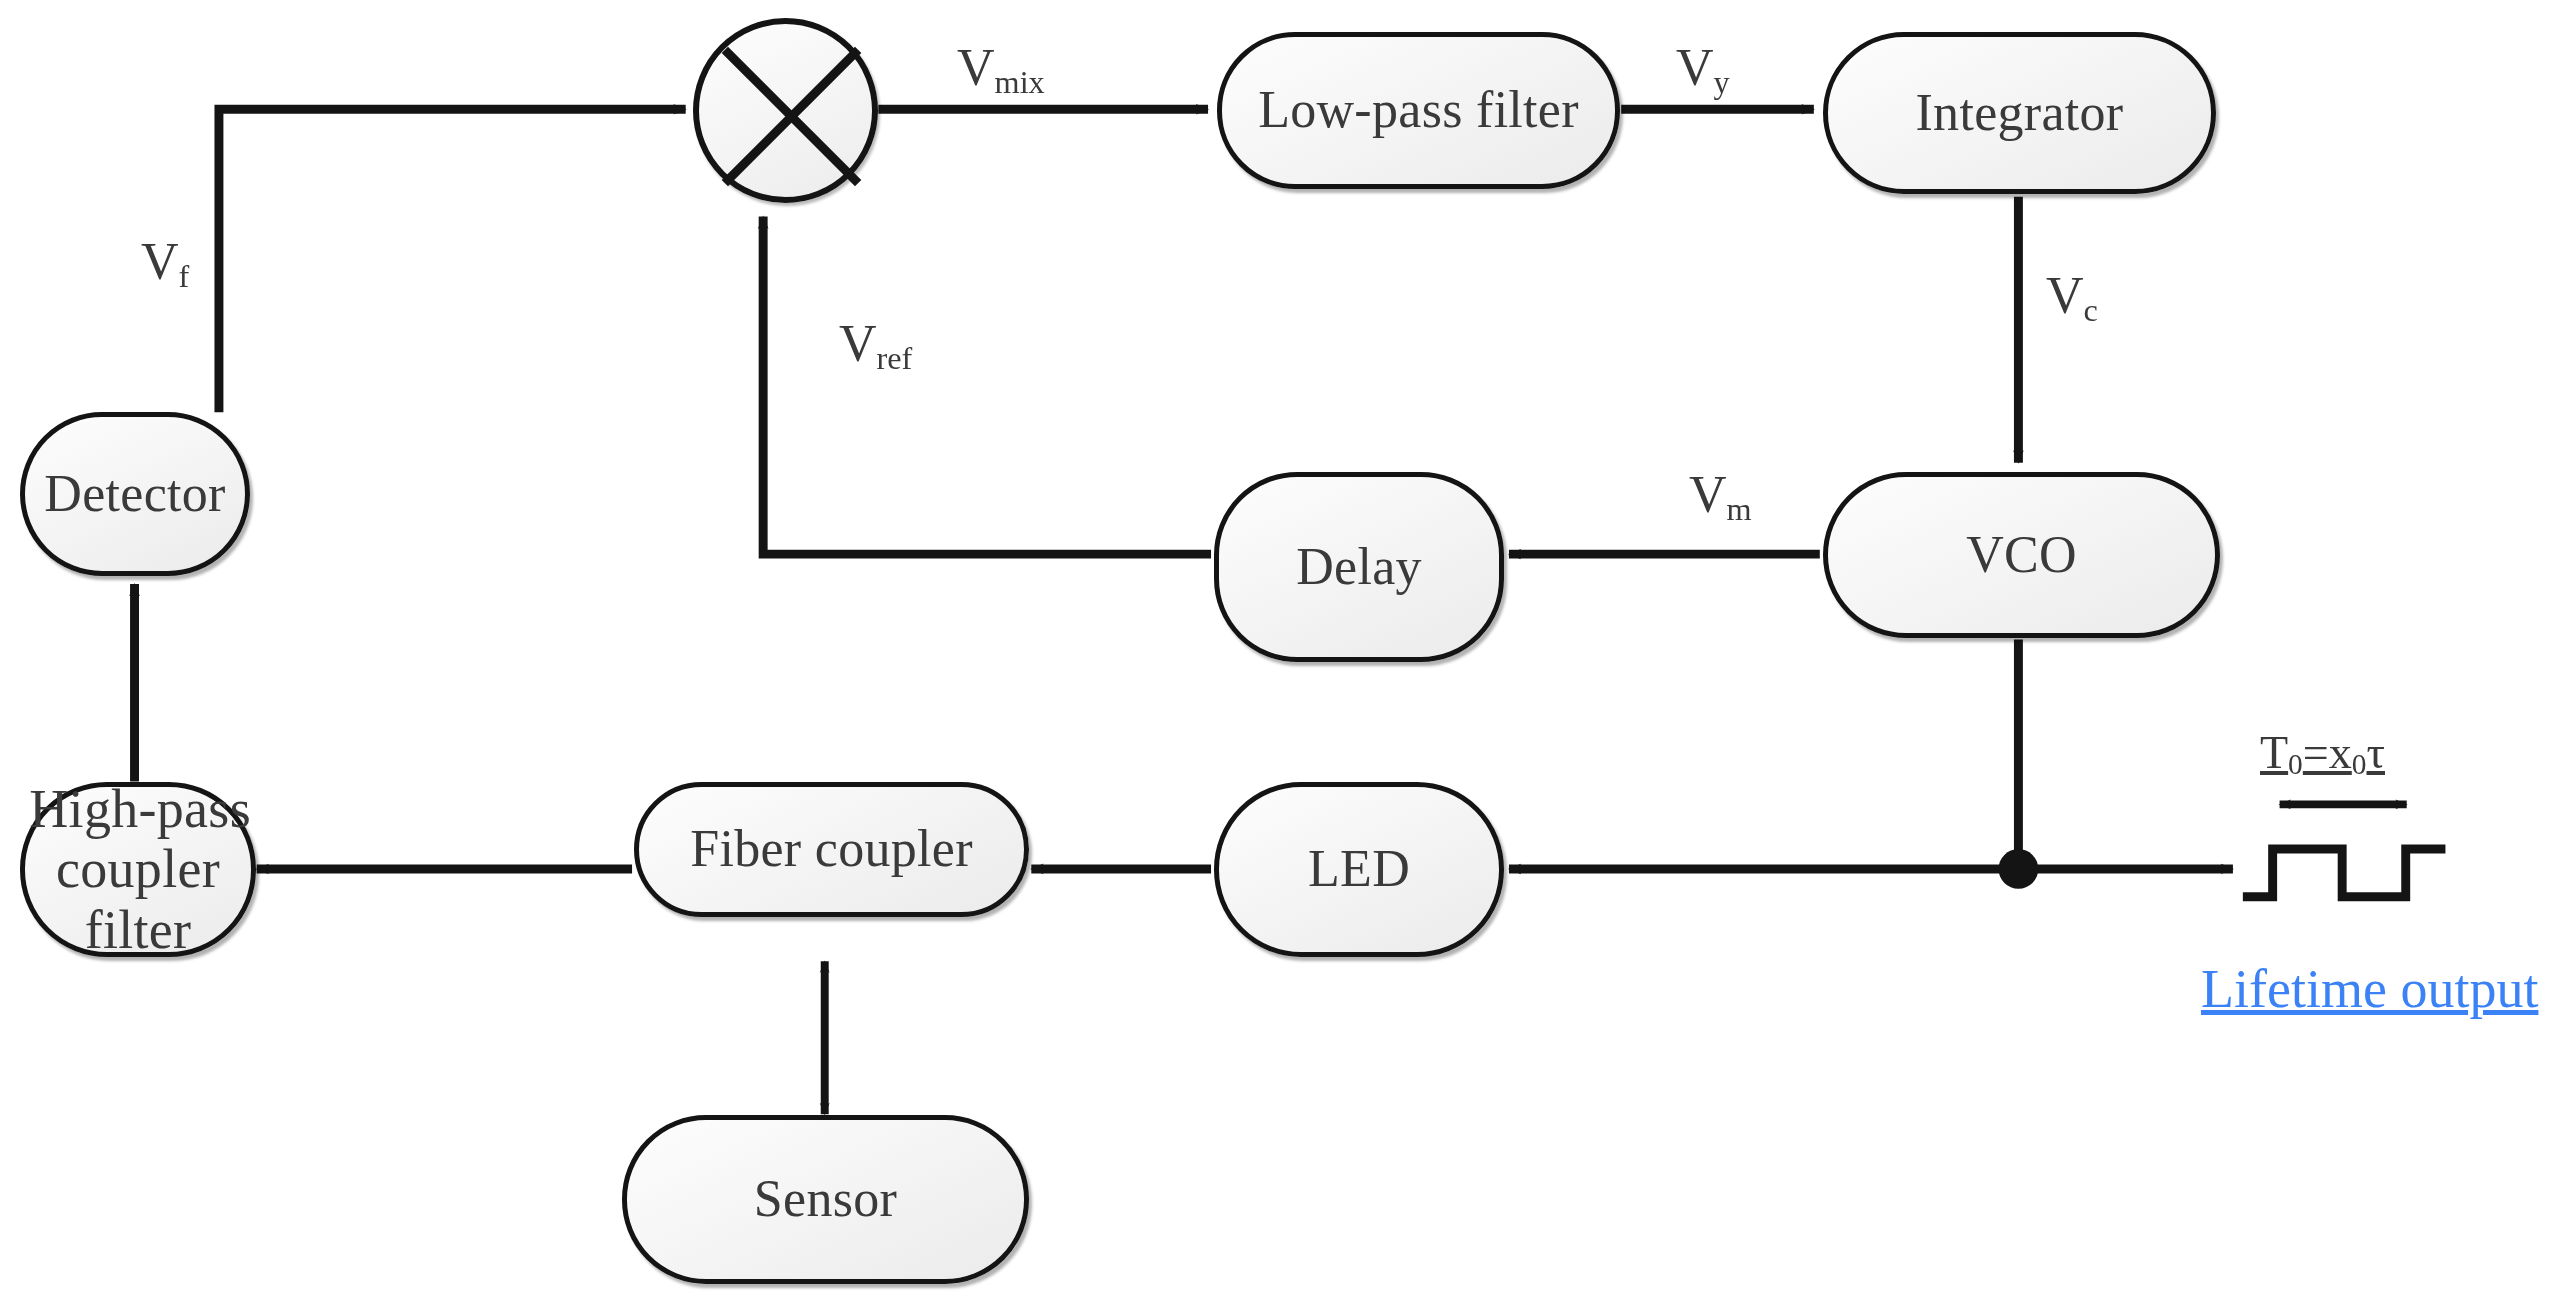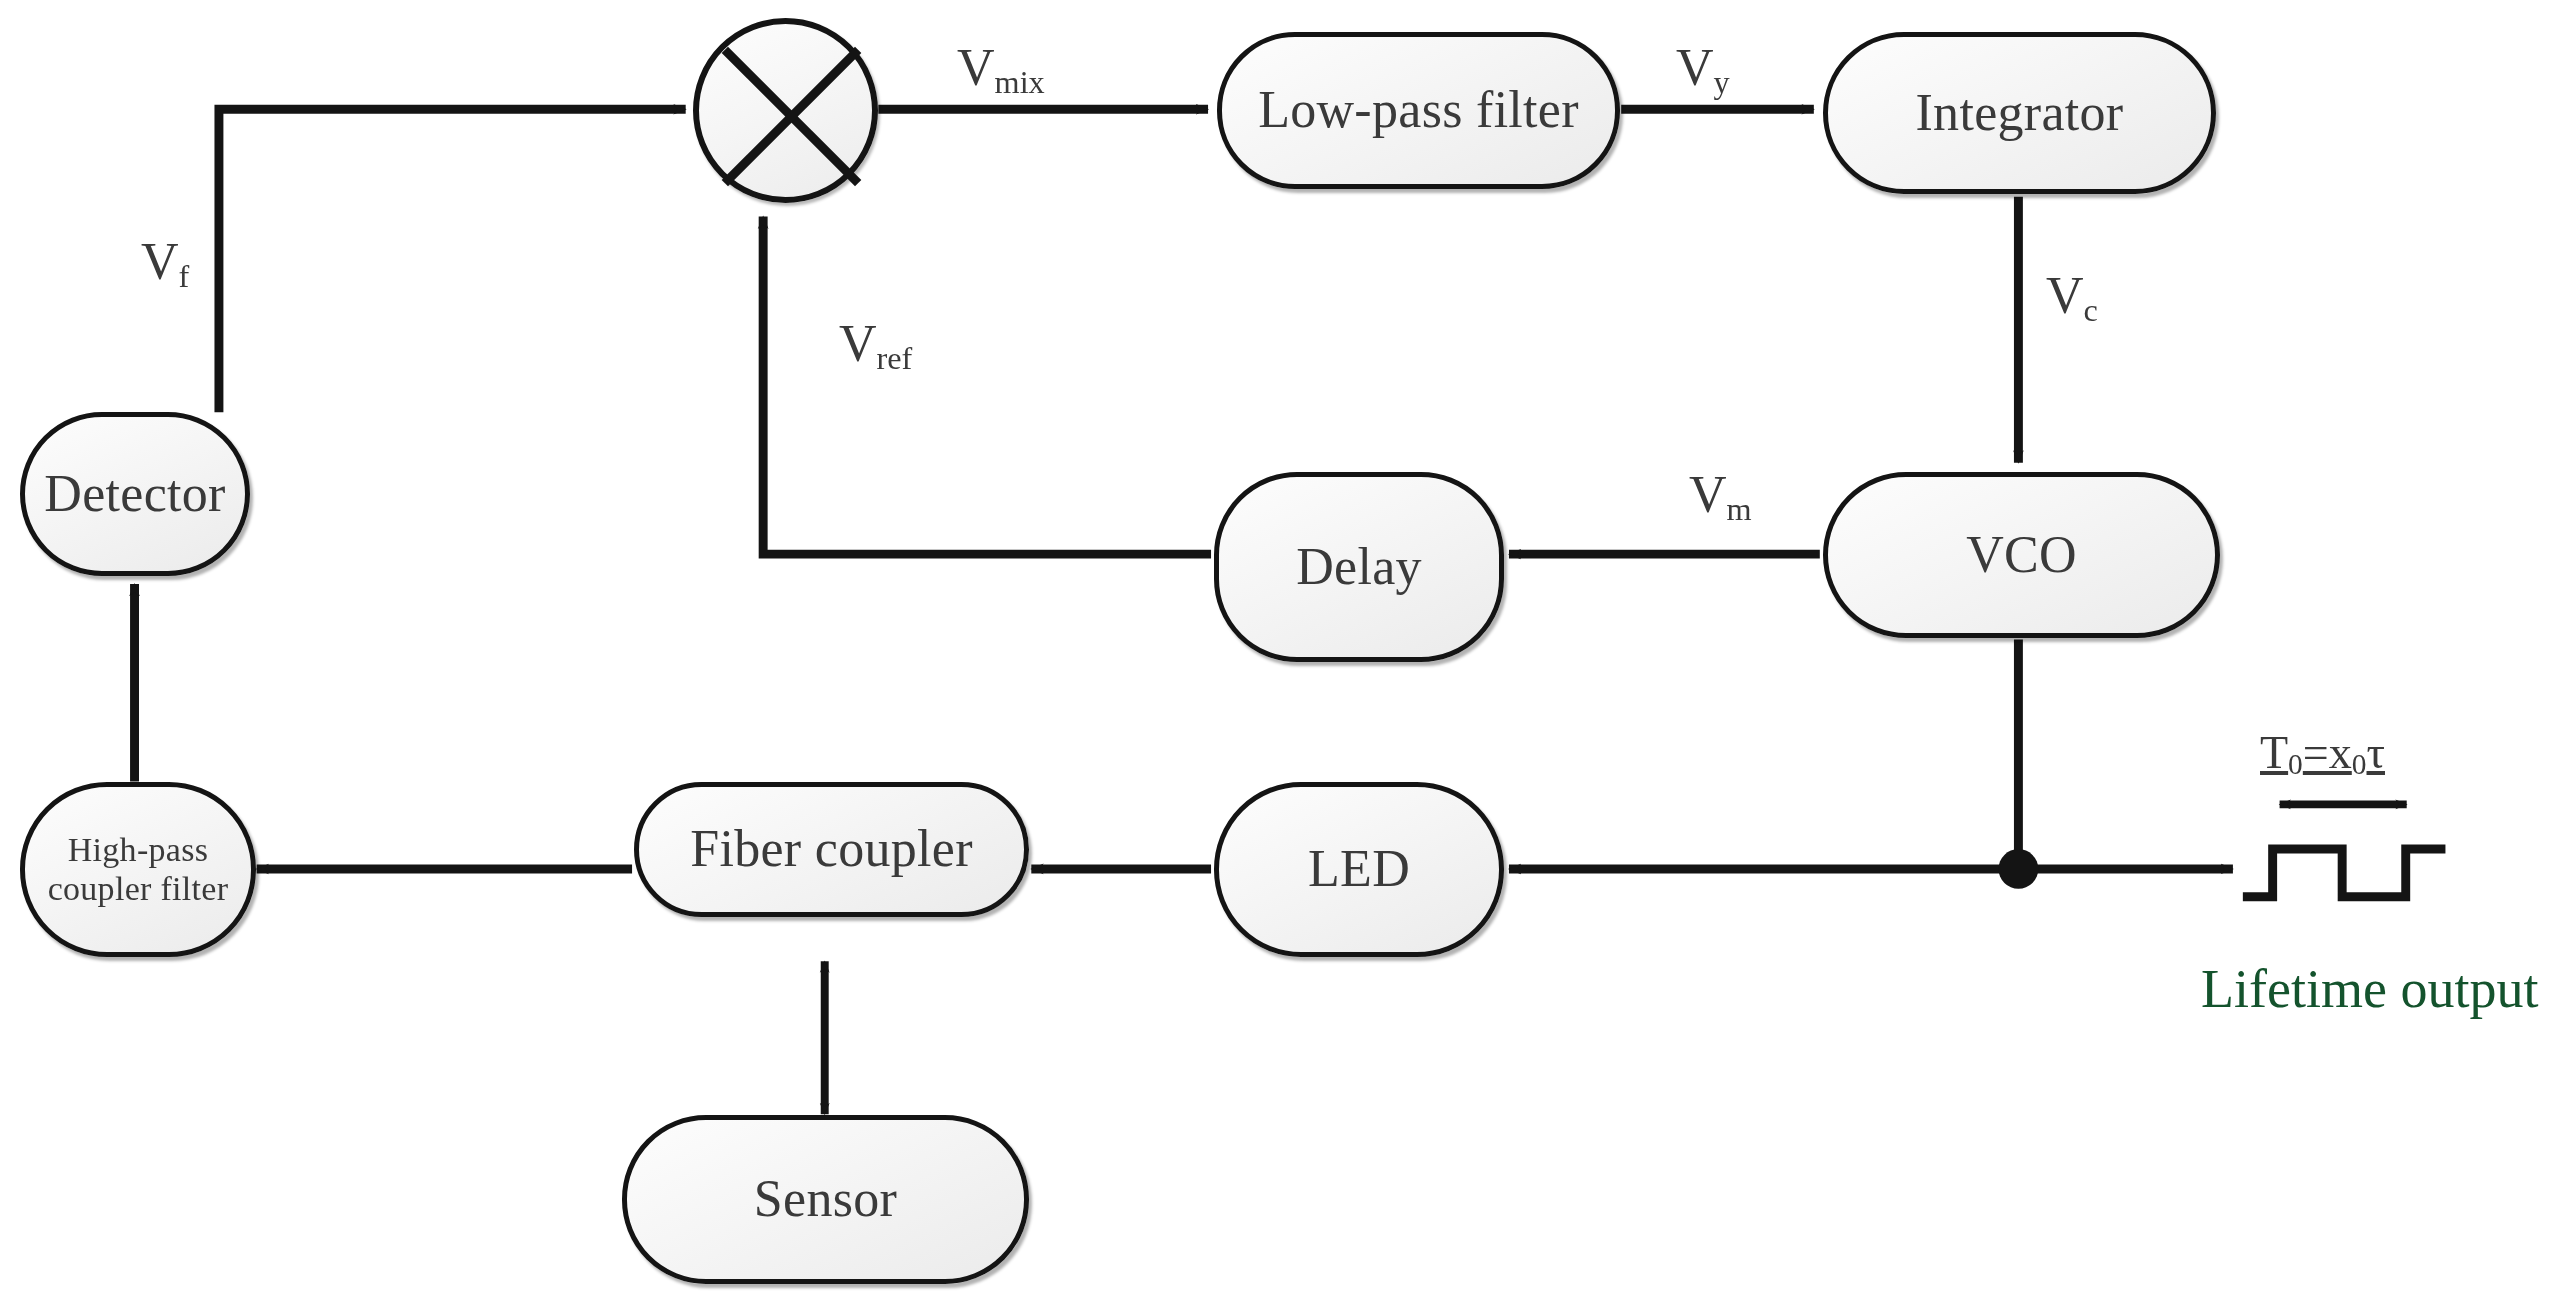--- a/index.html
+++ b/index.html
@@ -34,21 +34,21 @@
     justify-content: center;
     text-align: center;
     color: #3a3a3a;
     font-size: 52px;
     line-height: 1.12;
     letter-spacing: 0.3px;
     box-shadow: 3px 4px 3px rgba(0,0,0,0.30);
     z-index: 5;
   }
   .node .lbl { display: block; padding: 0 10px; }
-  .node.two-line { font-size: 34px; }
+  .node.two-line { font-size: 54px; align-items: flex-end; }
 
   .mixer {
     position: absolute;
     box-sizing: border-box;
     border: 6px solid #141414;
     border-radius: 50%;
     background: linear-gradient(155deg, #fdfdfd 0%, #f5f5f5 50%, #ececec 100%);
     box-shadow: 2px 3px 3px rgba(0,0,0,0.28);
     z-index: 5;
   }
@@ -63,25 +63,26 @@
     line-height: 1;
   }
   .vlabel sub {
     font-size: 0.62em;
     vertical-align: baseline;
     position: relative;
     top: 0.24em;
   }
   .caption {
     position: absolute;
-    color: #14532d;
+    color: #3b82f6;
     font-size: 54px;
     white-space: nowrap;
     z-index: 6;
     line-height: 1;
+    text-decoration: underline;
   }
   .formula {
     position: absolute;
     color: #3a3a3a;
     font-size: 46px;
     white-space: nowrap;
     z-index: 6;
     line-height: 1;
     text-decoration: underline;
   }

